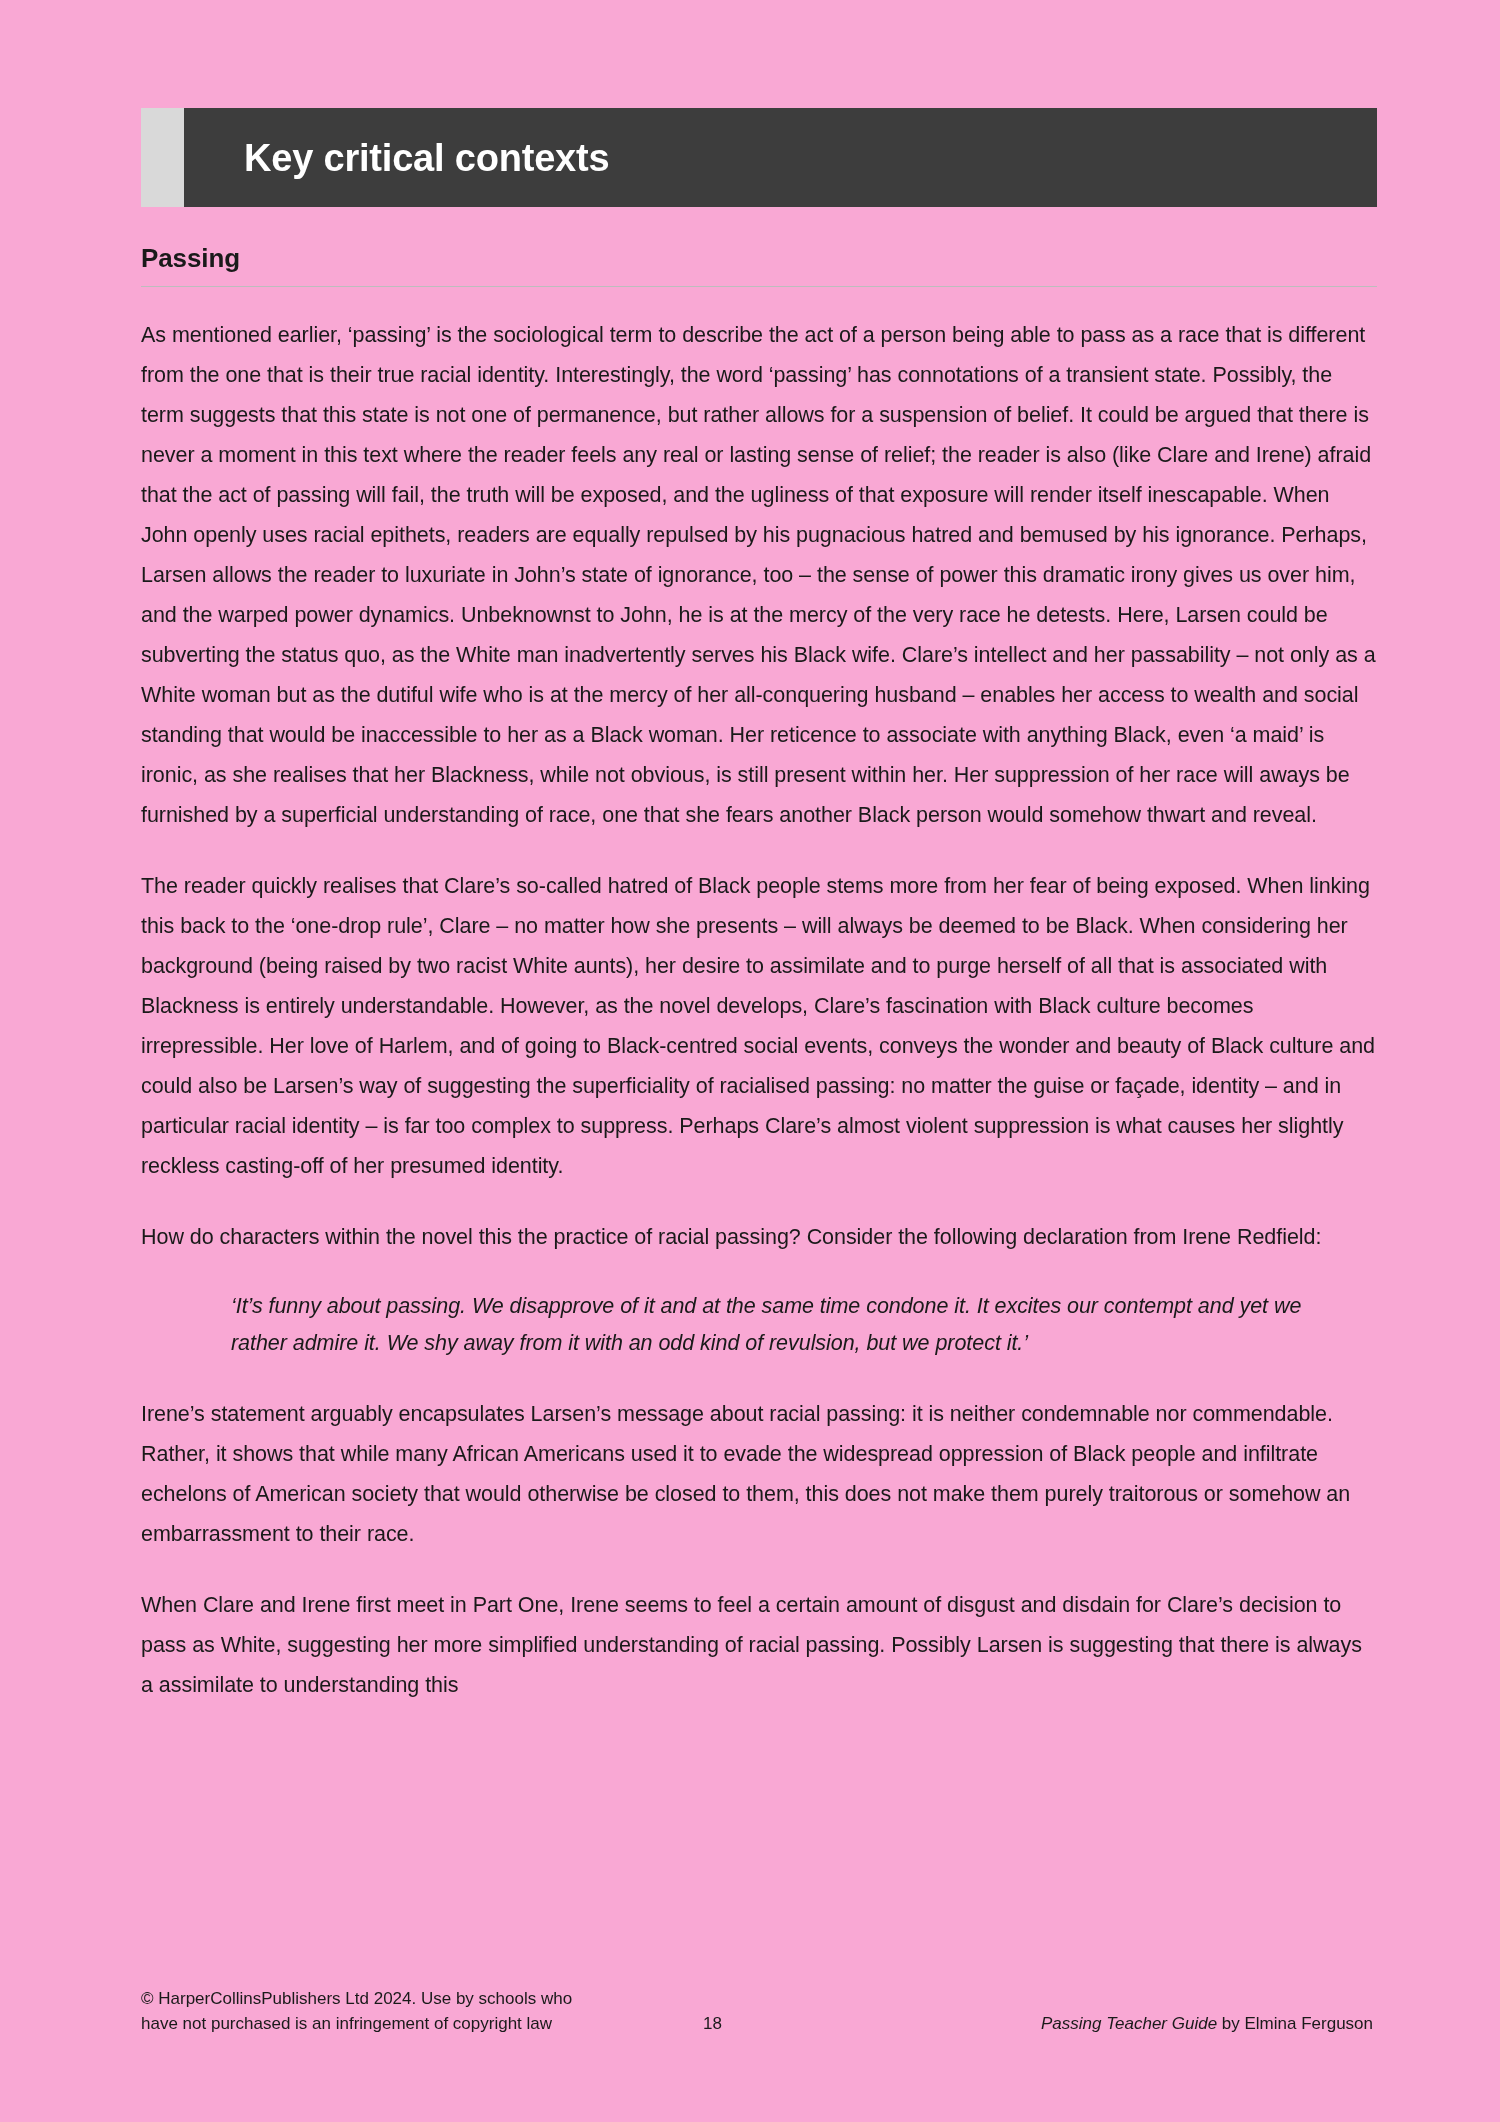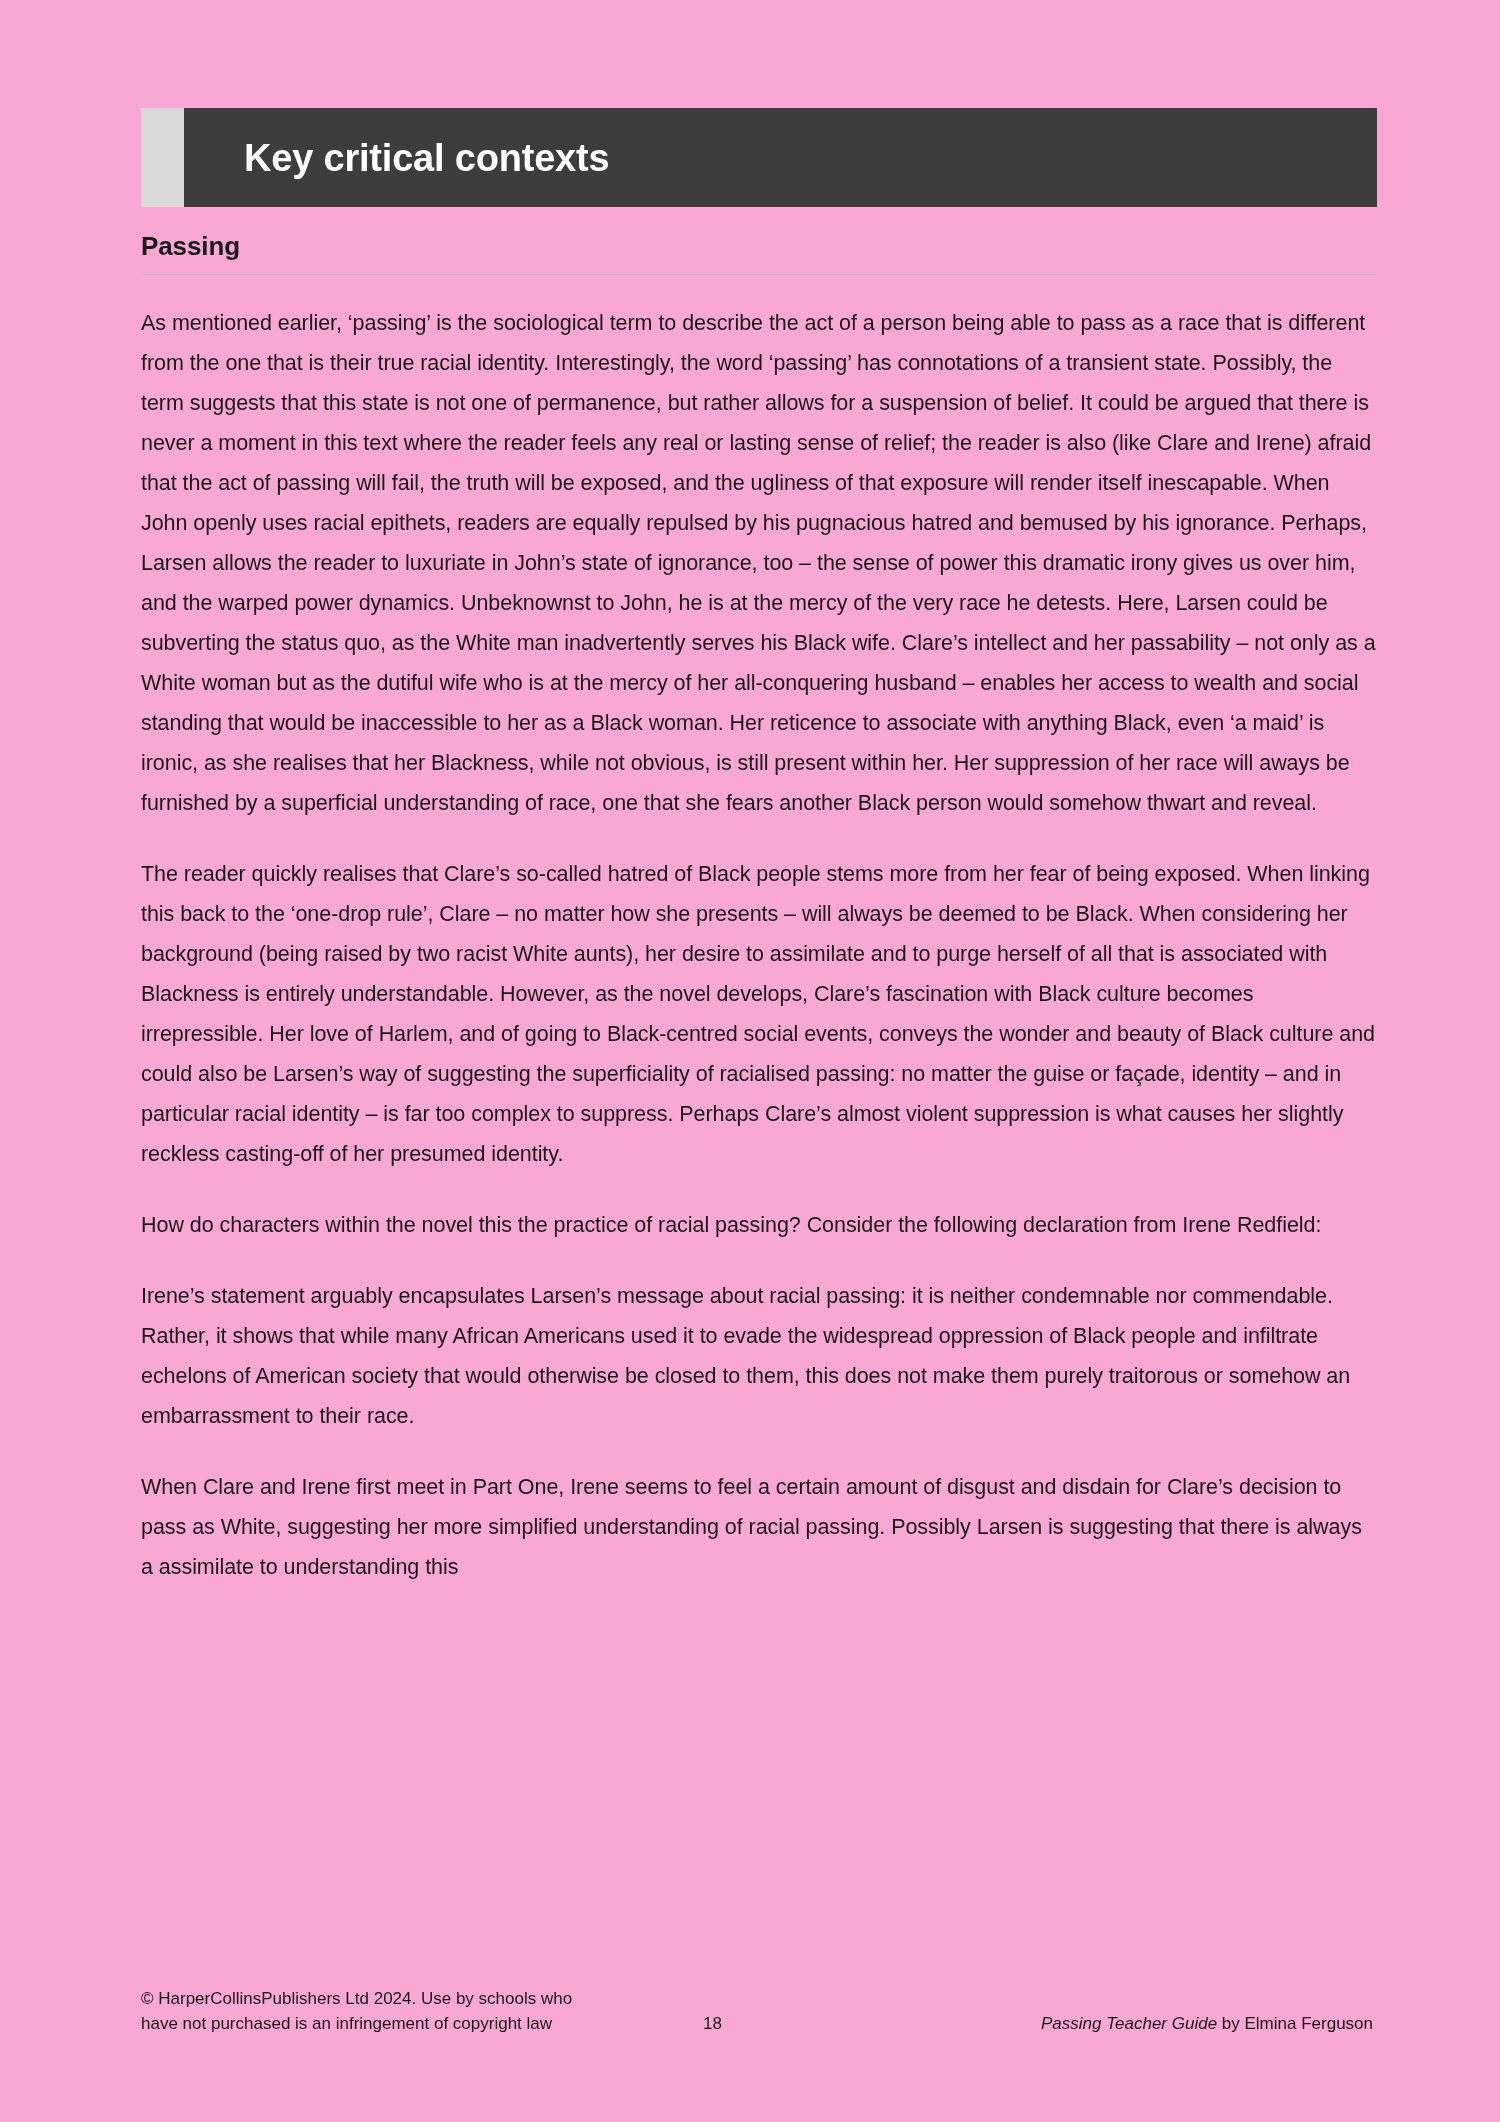--- a/index.html
+++ b/index.html
@@ -51,21 +51,21 @@
     font-size: 38px;
     font-weight: 700;
     letter-spacing: -0.2px;
     line-height: 1;
   }
 
   
   .content {
     position: absolute;
     left: 141px;
-    top: 232px;
+    top: 244px;
     width: 1236px;
   }
 
   .section-heading {
     font-size: 26px;
     font-weight: 700;
     color: #1a1a1a;
     margin: 0 0 12px 0;
     letter-spacing: -0.1px;
     line-height: 1.15;
@@ -140,20 +140,21 @@
 
   <div class="content">
 
     <h2 class="section-heading">Passing</h2>
     <div class="heading-rule"></div>
 
     <p class="body-text">As mentioned earlier, ‘passing’ is the sociological term to describe the act of a person being able to pass as a race that is different from the one that is their true racial identity. Interestingly, the word ‘passing’ has connotations of a transient state. Possibly, the term suggests that this state is not one of permanence, but rather allows for a suspension of belief. It could be argued that there is never a moment in this text where the reader feels any real or lasting sense of relief; the reader is also (like Clare and Irene) afraid that the act of passing will fail, the truth will be exposed, and the ugliness of that exposure will render itself inescapable. When John openly uses racial epithets, readers are equally repulsed by his pugnacious hatred and bemused by his ignorance. Perhaps, Larsen allows the reader to luxuriate in John’s state of ignorance, too – the sense of power this dramatic irony gives us over him, and the warped power dynamics. Unbeknownst to John, he is at the mercy of the very race he detests. Here, Larsen could be subverting the status quo, as the White man inadvertently serves his Black wife. Clare’s intellect and her passability – not only as a White woman but as the dutiful wife who is at the mercy of her all-conquering husband – enables her access to wealth and social standing that would be inaccessible to her as a Black woman. Her reticence to associate with anything Black, even ‘a maid’ is ironic, as she realises that her Blackness, while not obvious, is still present within her. Her suppression of her race will aways be furnished by a superficial understanding of race, one that she fears another Black person would somehow thwart and reveal.</p>
     <p class="body-text">The reader quickly realises that Clare’s so-called hatred of Black people stems more from her fear of being exposed. When linking this back to the ‘one-drop rule’, Clare – no matter how she presents – will always be deemed to be Black. When considering her background (being raised by two racist White aunts), her desire to assimilate and to purge herself of all that is associated with Blackness is entirely understandable. However, as the novel develops, Clare’s fascination with Black culture becomes irrepressible. Her love of Harlem, and of going to Black-centred social events, conveys the wonder and beauty of Black culture and could also be Larsen’s way of suggesting the superficiality of racialised passing: no matter the guise or façade, identity – and in particular racial identity – is far too complex to suppress. Perhaps Clare’s almost violent suppression is what causes her slightly reckless casting-off of her presumed identity.</p>
     <p class="body-text">How do characters within the novel this the practice of racial passing? Consider the following declaration from Irene Redfield:</p>
 
+    <p class="blockquote">‘It’s funny about passing. We disapprove of it and at the same time condone it. It excites our contempt and yet we rather admire it. We shy away from it with an odd kind of revulsion, but we protect it.’</p>
 
     <p class="body-text">Irene’s statement arguably encapsulates Larsen’s message about racial passing: it is neither condemnable nor commendable. Rather, it shows that while many African Americans used it to evade the widespread oppression of Black people and infiltrate echelons of American society that would otherwise be closed to them, this does not make them purely traitorous or somehow an embarrassment to their race.</p>
     <p class="body-text">When Clare and Irene first meet in Part One, Irene seems to feel a certain amount of disgust and disdain for Clare’s decision to pass as White, suggesting her more simplified understanding of racial passing. Possibly Larsen is suggesting that there is always a assimilate to understanding this</p>
 
   </div>
 
   <div class="footer">
     <div class="footer-left">
       <span class="line">© HarperCollinsPublishers Ltd 2024. Use by schools who</span>
       <span class="line">have not purchased is an infringement of copyright law</span>

